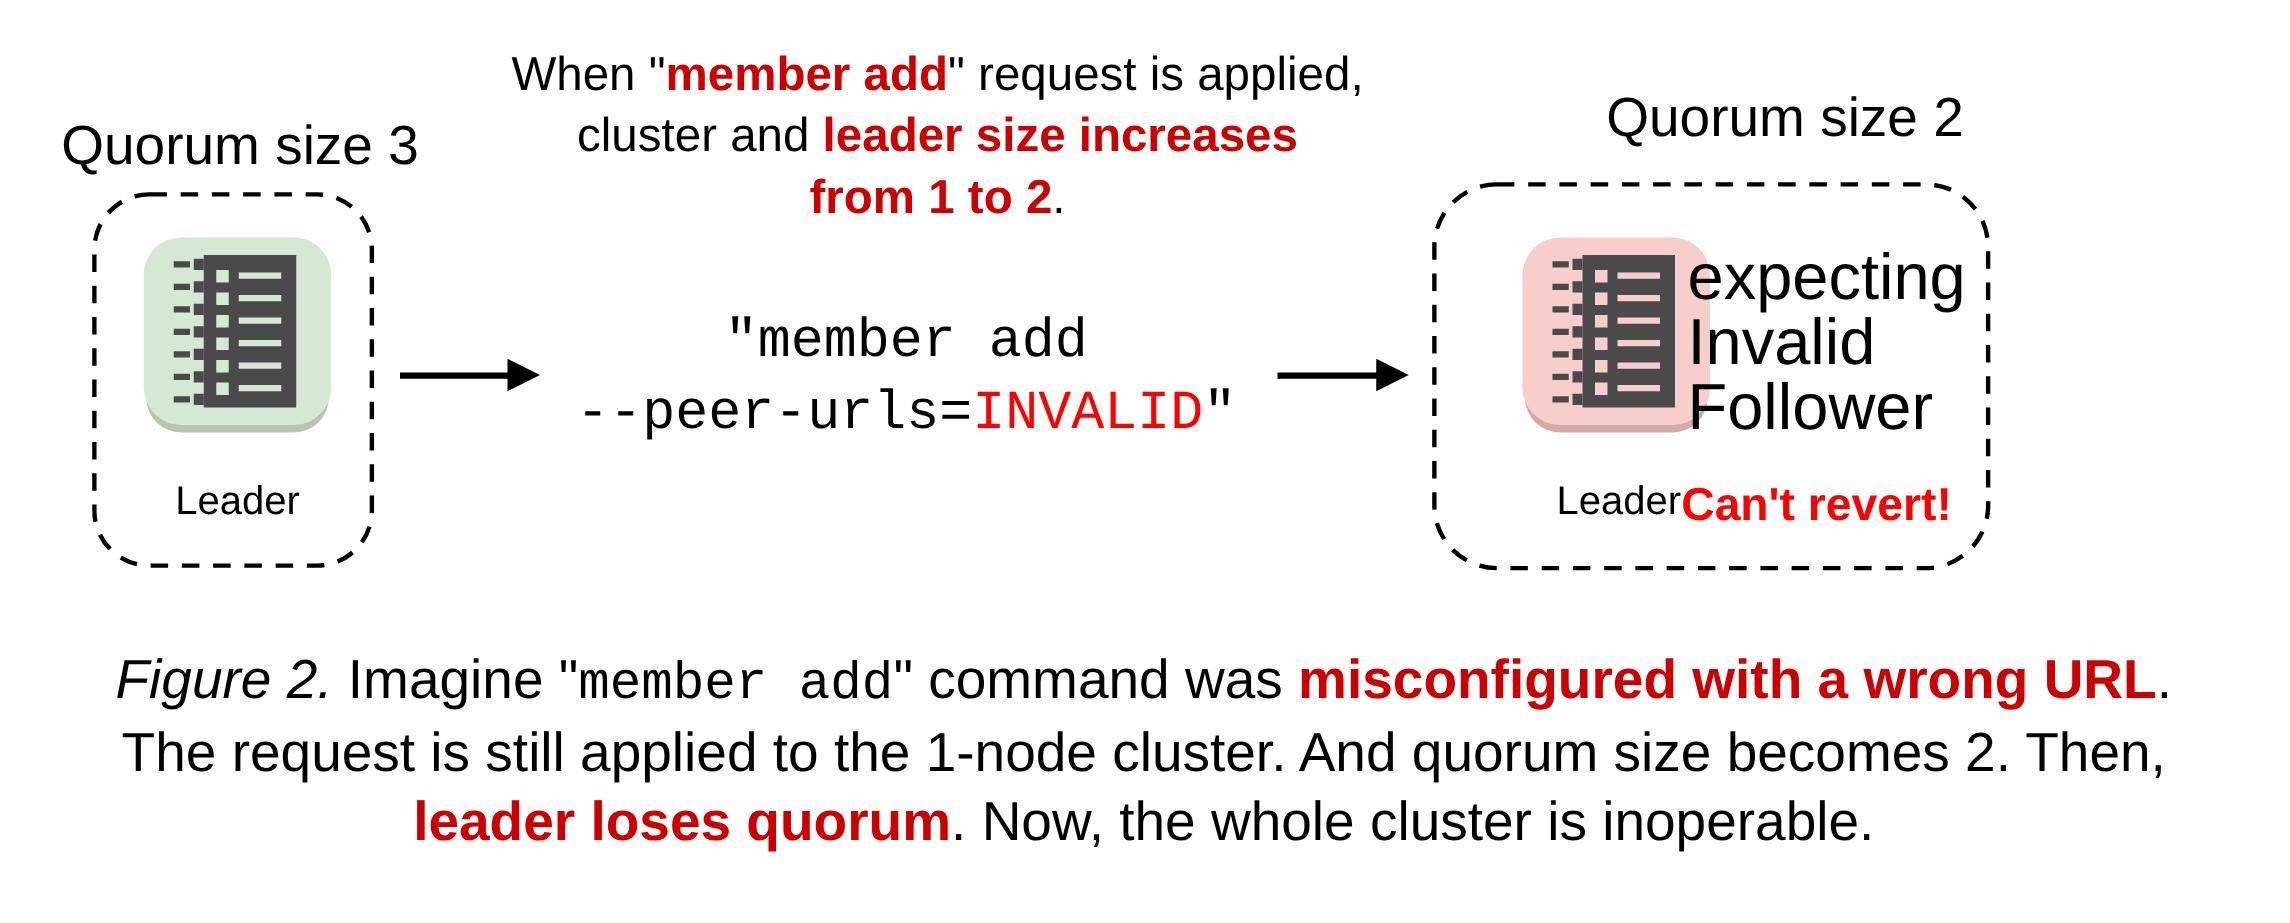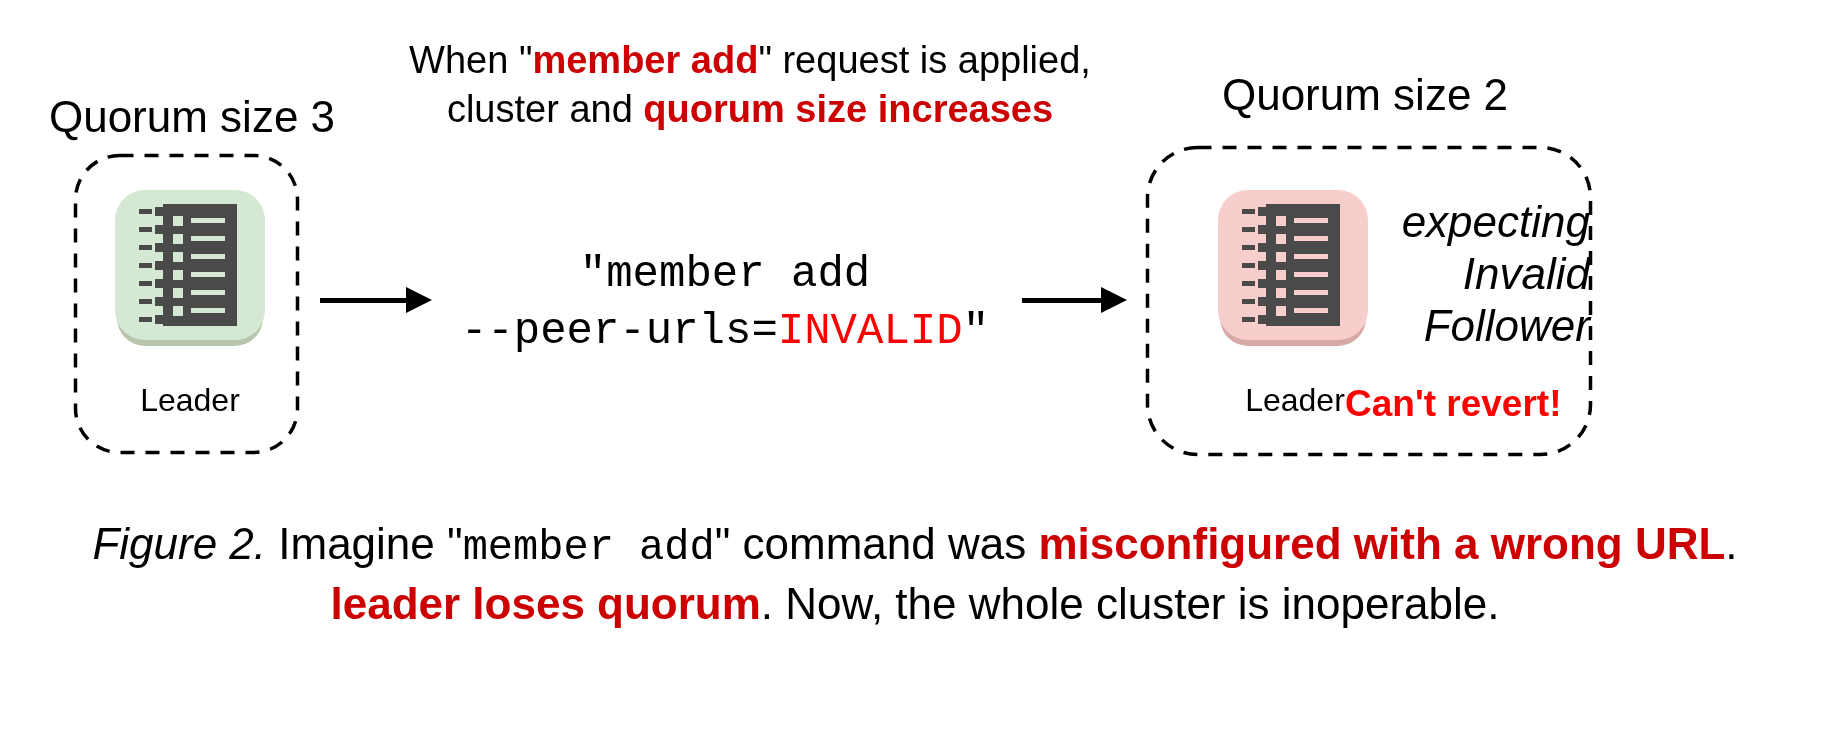--- a/index.html
+++ b/index.html
@@ -30,21 +30,21 @@
   
   .note{font-size:38px;line-height:49px;text-align:center;}
   .red-bold{color:#cc0000;font-weight:bold;}
   .bright-red{color:#ff0000;}
   
   .command{
     font-family:"Liberation Mono",monospace;font-size:44px;line-height:57px;
     text-align:center;white-space:nowrap;
   }
   
-  .expecting{font-size:44px;line-height:52px;font-style:italic;text-align:right;}
+  .expecting{font-size:52px;line-height:52px;text-align:left;}
   .cant-revert{font-size:37px;font-weight:bold;color:#ff0000;white-space:nowrap;}
   
   .caption{font-size:44px;line-height:55px;text-align:center;}
   .caption .mono{font-family:"Liberation Mono",monospace;font-size:42px;}
   .caption .fig{font-style:italic;}
 </style>
 </head>
 <body>
 
 <div class="abs group-title" style="left:42px;top:94px;width:300px;">Quorum size 3</div>
@@ -91,34 +91,35 @@
 
 <div class="abs node-label" style="left:90px;top:377px;width:200px;">Leader</div>
 
 <div class="arrow" style="left:320px;top:286px;width:112px;">
   <div class="shaft" style="width:90px;"></div>
   <div class="head"></div>
 </div>
 
 <div class="abs note" style="left:380px;top:36px;width:740px;">
   <div><span>When "</span><span class="red-bold">member add</span><span>" request is applied,</span></div>
-  <div><span>cluster and </span><span class="red-bold">quorum size increases</span></div>
+  <div><span>cluster and </span><span class="red-bold">leader size increases</span></div>
+  <div><span class="red-bold">from 1 to 2</span><span>.</span></div>
 </div>
 
 <div class="abs command" style="left:420px;top:246px;width:610px;">
   <div>"member add</div>
   <div><span>--peer-urls=</span><span class="bright-red">INVALID</span><span>"</span></div>
 </div>
 
 <div class="arrow" style="left:1022px;top:286px;width:105px;">
   <div class="shaft" style="width:83px;"></div>
   <div class="head"></div>
 </div>
 
-<div class="abs group-title" style="left:1215px;top:72px;width:300px;">Quorum size 2</div>
+<div class="abs group-title" style="left:1278px;top:72px;width:300px;">Quorum size 2</div>
 
 <svg class="dashed-box" style="left:1145px;top:145px;" width="448" height="312">
   <rect x="2.5" y="2.5" width="443" height="307" rx="50" fill="none" stroke="#000" stroke-width="3.5" stroke-dasharray="14 11"></rect>
 </svg>
 
 <div class="node-icon" style="left:1218px;top:190px;--bg:#f8cecc;--lip:#d6a8a6;">
   <svg viewBox="0 0 150 150" width="150" height="150">
     <rect x="48" y="14" width="74" height="122" fill="#4a4a4a"></rect>
     <g fill="#4a4a4a">
       <rect x="40" y="17" width="8" height="9"></rect>
@@ -158,14 +159,15 @@
 <div class="abs expecting" style="left:1350px;top:196px;width:240px;">
   <div>expecting</div>
   <div>Invalid</div>
   <div>Follower</div>
 </div>
 
 <div class="abs cant-revert" style="left:1345px;top:383px;width:250px;">Can't revert!</div>
 
 <div class="abs caption" style="left:56px;top:516px;width:1718px;">
   <div><span class="fig">Figure 2.</span><span> Imagine "</span><span class="mono">member add</span><span>" command was </span><span class="red-bold">misconfigured with a wrong URL</span><span>.</span></div>
+  <div>The request is still applied to the 1-node cluster. And quorum size becomes 2. Then,</div>
   <div><span class="red-bold">leader loses quorum</span><span>. Now, the whole cluster is inoperable.</span></div>
 </div>
 
 </body></html>

